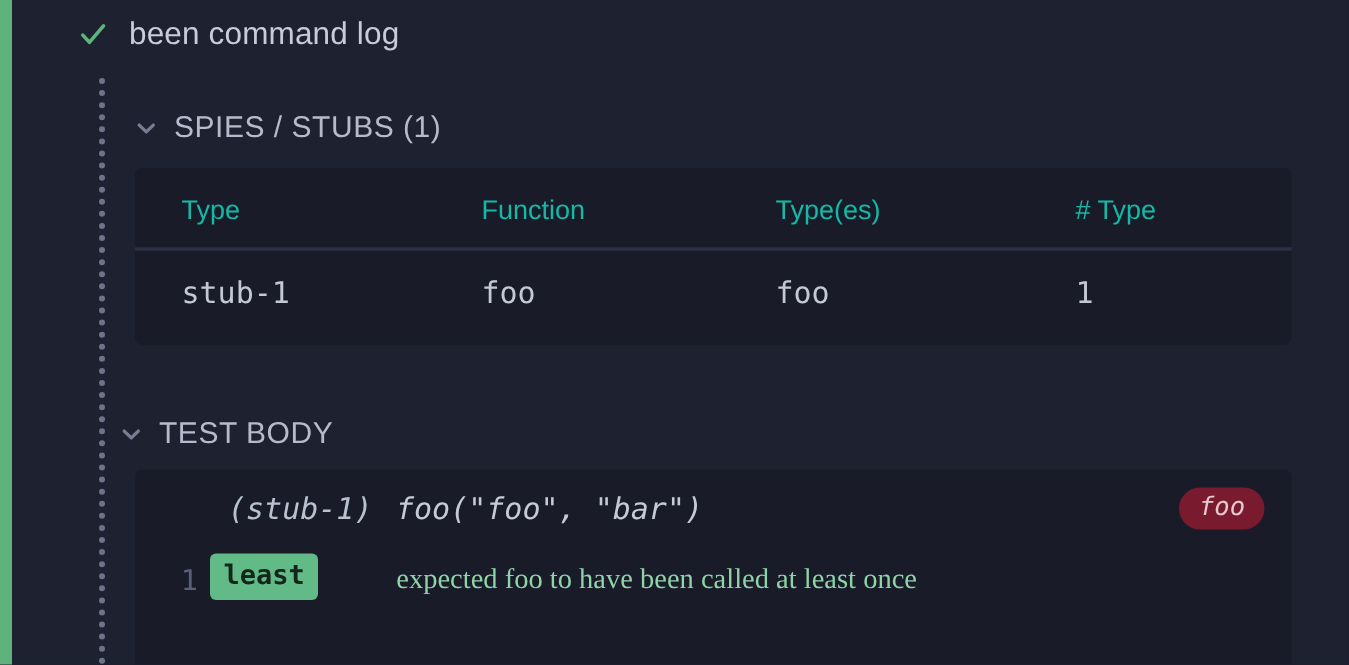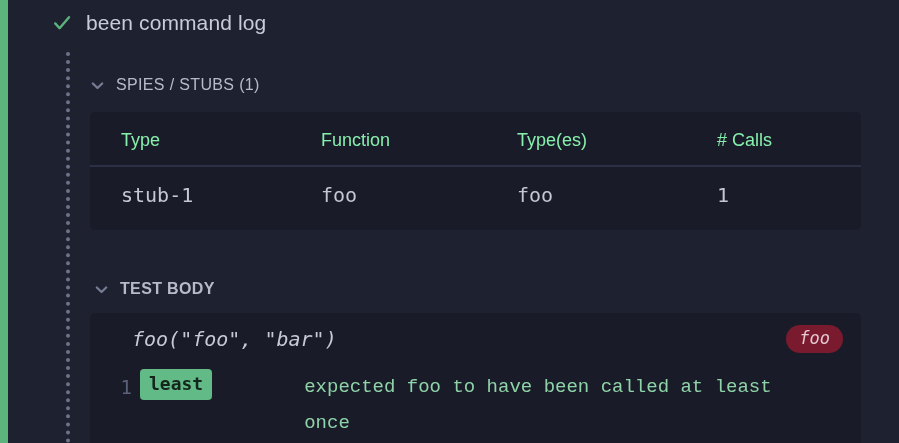--- a/index.html
+++ b/index.html
@@ -59,32 +59,32 @@
   }
 
   
   .section-header {
     position: absolute;
     display: flex;
     align-items: center;
     height: 22px;
   }
   .section-header.spies { left: 90px; top: 74px; }
-  .section-header.body  { left: 94px; top: 278px; font-weight: bold; }
+  .section-header.body  { left: 80px; top: 278px; }
 
   .chevron-icon {
     width: 15px;
     height: 15px;
     margin-right: 11px;
     flex: 0 0 auto;
     display: block;
   }
   .section-label {
     color: #b6bbcb;
-    font-size: 16px;
+    font-size: 20px;
     letter-spacing: 0.35px;
     white-space: nowrap;
   }
 
   
   .card {
     position: absolute;
     left: 90px;
     width: 771px;
     background: #191c28;
@@ -95,21 +95,21 @@
 
   
   .stub-table {
     width: 100%;
     border-collapse: collapse;
     table-layout: fixed;
   }
   .stub-table th {
     text-align: left;
     font-weight: normal;
-    color: #86efac;
+    color: #14b8a6;
     font-size: 18px;
     padding: 18px 0 14px 0;
     border-bottom: 2px solid #2b3044;
   }
   .stub-table td {
     text-align: left;
     color: #c3c8d4;
     font-family: "DejaVu Sans Mono", monospace;
     font-size: 20px;
     padding: 16px 0 0 0;
@@ -191,23 +191,23 @@
     font-family: "DejaVu Sans Mono", monospace;
     font-weight: bold;
     font-size: 18px;
     padding: 3px 9px 4px 9px;
     border-radius: 4px;
     line-height: 1.35;
     white-space: nowrap;
   }
 
   .assert-message {
-    margin-left: 92px;
+    margin-left: 52px;
     color: #8fd3a8;
-    font-family: Liberation Mono, monospace;
+    font-family: Liberation Serif, serif;
     font-size: 19px;
     line-height: 36px;
     max-width: 512px;
     flex: 0 1 auto;
   }
 </style>
 </head>
 <body>
 
 <div class="status-rail"></div>
@@ -228,21 +228,21 @@
   <span class="section-label">SPIES / STUBS (1)</span>
 </div>
 
 <div class="card spies-card">
   <table class="stub-table">
     <thead>
       <tr>
         <th class="col-type">Type</th>
         <th class="col-fn">Function</th>
         <th class="col-alias">Type(es)</th>
-        <th class="col-calls"># Calls</th>
+        <th class="col-calls"># Type</th>
       </tr>
     </thead>
     <tbody>
       <tr>
         <td class="col-type">stub-1</td>
         <td class="col-fn">foo</td>
         <td class="col-alias">foo</td>
         <td class="col-calls">1</td>
       </tr>
     </tbody>
@@ -253,20 +253,21 @@
   <svg class="chevron-icon" viewBox="0 0 16 16">
     <path d="M3 5.8 L8 10.6 L13 5.8" fill="none" stroke="#767d94" stroke-width="2.4" stroke-linecap="round" stroke-linejoin="round"></path>
   </svg>
   <span class="section-label">TEST BODY</span>
 </div>
 
 <div class="card body-card">
 
   <div class="body-row command-row">
     <span class="gutter-spacer"></span>
+    <span class="stub-tag">(stub-1)</span>
     <span class="command-text">foo("foo", "bar")</span>
     <span class="alias-pill">foo</span>
   </div>
 
   <div class="body-row assert-row">
     <span class="gutter-num">1</span>
     <span class="assert-badge">least</span>
     <span class="assert-message">expected foo to have been called at least once</span>
   </div>
 

